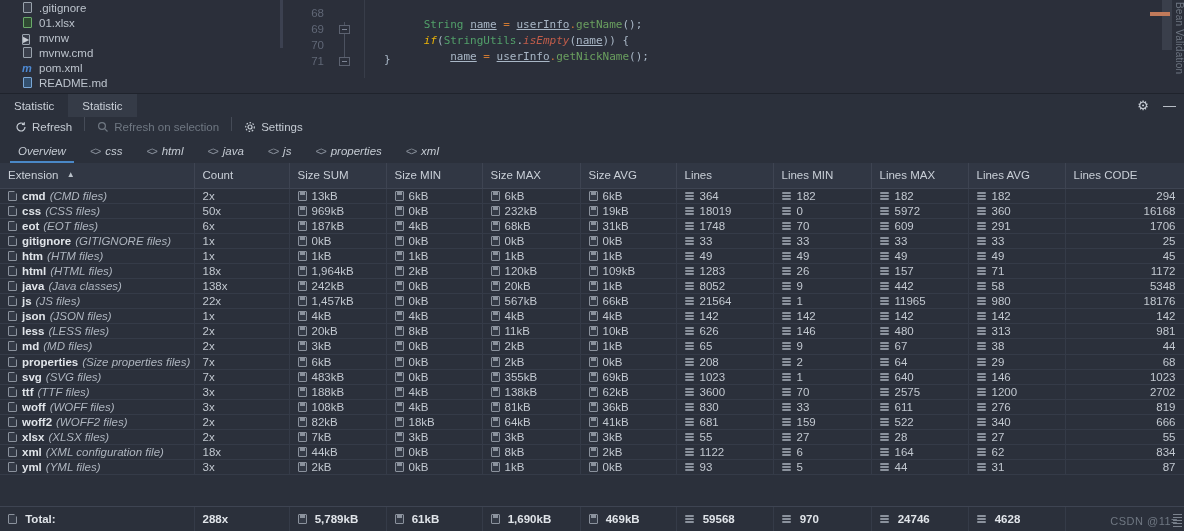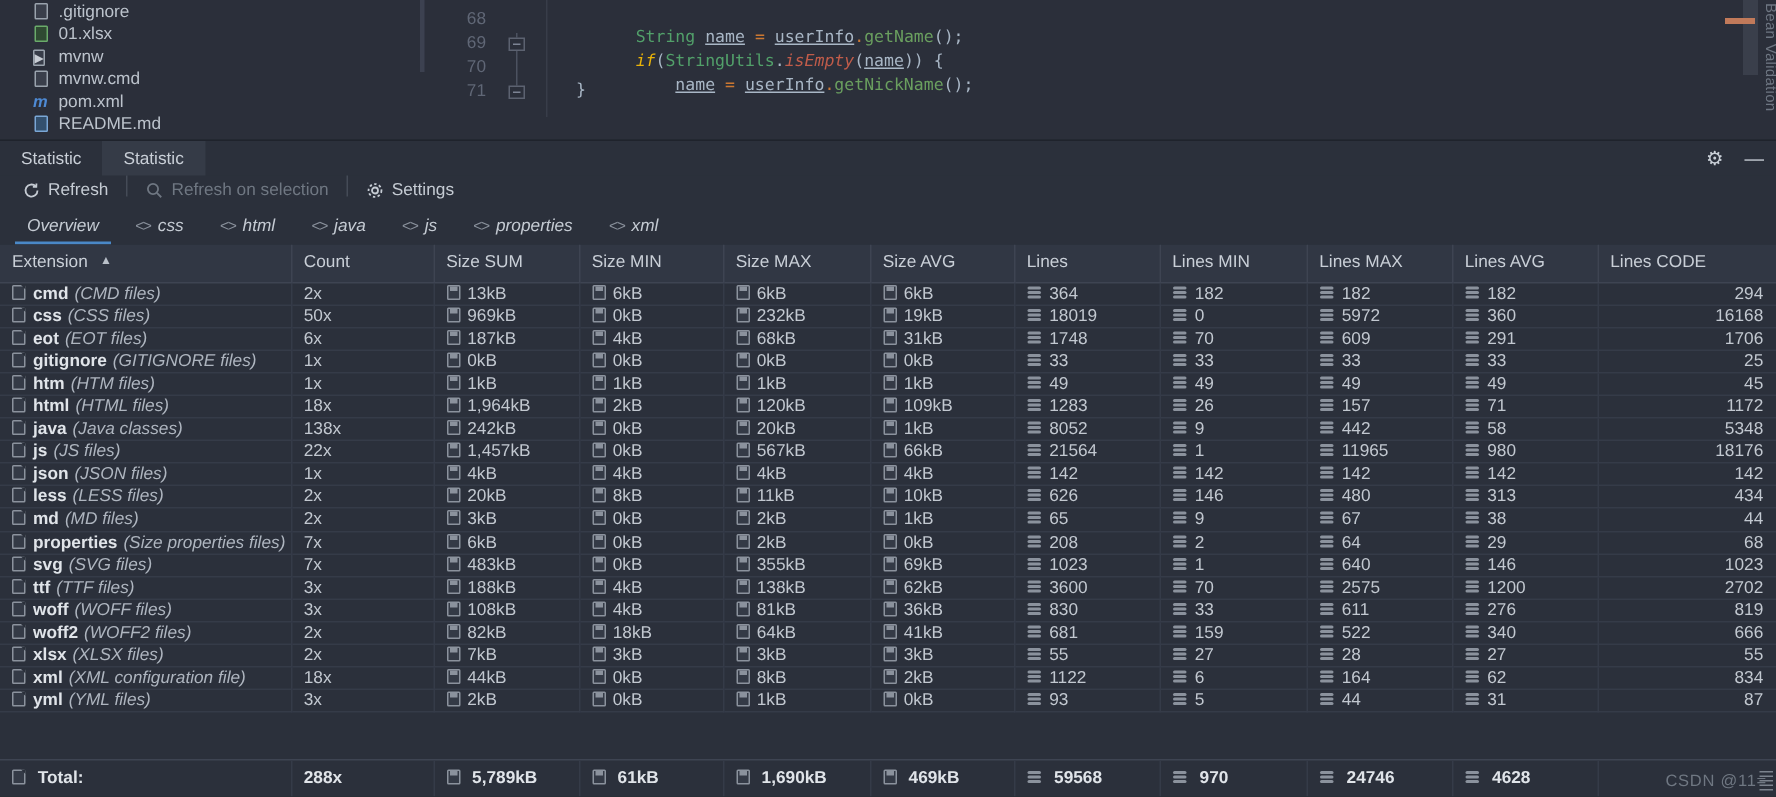--- a/index.html
+++ b/index.html
@@ -536,21 +536,21 @@
             <td><span class="cellico file"></span><span class="ext-name">less</span><span class="ext-desc">(LESS files)</span></td>
             <td><span>2x</span></td>
             <td><span class="cellico save"></span><span>20kB</span></td>
             <td><span class="cellico save"></span><span>8kB</span></td>
             <td><span class="cellico save"></span><span>11kB</span></td>
             <td><span class="cellico save"></span><span>10kB</span></td>
             <td><span class="cellico lines"></span><span>626</span></td>
             <td><span class="cellico lines"></span><span>146</span></td>
             <td><span class="cellico lines"></span><span>480</span></td>
             <td><span class="cellico lines"></span><span>313</span></td>
-            <td class="num-right"><span>434</span></td>
+            <td class="num-right"><span>981</span></td>
           </tr>
           <tr>
             <td><span class="cellico file"></span><span class="ext-name">md</span><span class="ext-desc">(MD files)</span></td>
             <td><span>2x</span></td>
             <td><span class="cellico save"></span><span>3kB</span></td>
             <td><span class="cellico save"></span><span>0kB</span></td>
             <td><span class="cellico save"></span><span>2kB</span></td>
             <td><span class="cellico save"></span><span>1kB</span></td>
             <td><span class="cellico lines"></span><span>65</span></td>
             <td><span class="cellico lines"></span><span>9</span></td>

